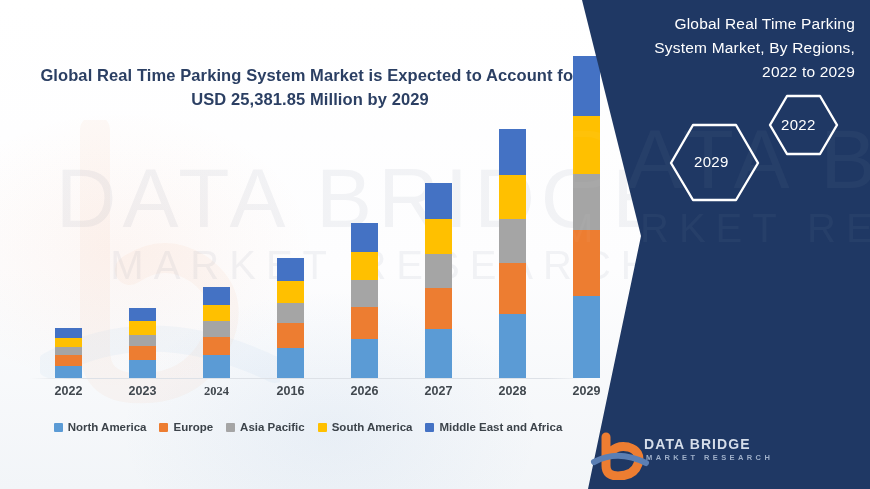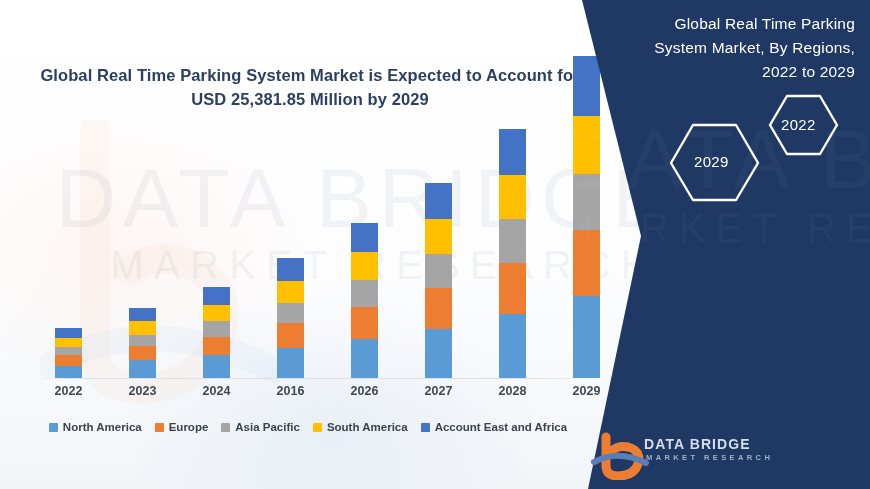--- a/index.html
+++ b/index.html
@@ -206,21 +206,21 @@
           <div class="seg" style="background: rgb(255, 192, 0); height: 17.9487%;"></div>
           <div class="seg" style="background: rgb(165, 165, 165); height: 17.3077%;"></div>
           <div class="seg" style="background: rgb(237, 125, 49); height: 20.5128%;"></div>
           <div class="seg" style="background: rgb(91, 155, 213); height: 25.641%;"></div>
         </div>
       </div>
     <div class="axis-line"></div>
     <div class="xlabels" id="xlabels">
         <div class="xlabel" style="left: 8.5px;">2022</div>
         <div class="xlabel" style="left: 82.5px;">2023</div>
-        <div class="xlabel" style="left: 156.5px;">2024</div>
+        <div class="xlabel" style="left: 156.5px; font-family: Liberation Serif, serif;">2024</div>
         <div class="xlabel" style="left: 230.5px;">2016</div>
         <div class="xlabel" style="left: 304.5px;">2026</div>
         <div class="xlabel" style="left: 378.5px;">2027</div>
         <div class="xlabel" style="left: 452.5px;">2028</div>
         <div class="xlabel" style="left: 526.5px;">2029</div>
       </div>
   </div>
 
   <div class="legend" id="legend">
       <div class="legend-item">
@@ -234,21 +234,21 @@
       <div class="legend-item">
         <span class="legend-swatch" style="background: rgb(165, 165, 165);"></span>
         <span class="legend-label">Asia Pacific</span>
       </div>
       <div class="legend-item">
         <span class="legend-swatch" style="background: rgb(255, 192, 0);"></span>
         <span class="legend-label">South America</span>
       </div>
       <div class="legend-item">
         <span class="legend-swatch" style="background: rgb(68, 114, 196);"></span>
-        <span class="legend-label">Account East and Africa</span>
+        <span class="legend-label">Middle East and Africa</span>
       </div>
     </div>
 
 
   <div class="right-panel"></div>
 
   <div class="rp-watermark">
     <div class="rp-wm1">DATA BRIDGE</div>
     <div class="rp-wm2">MARKET RESEARCH</div>
   </div>

